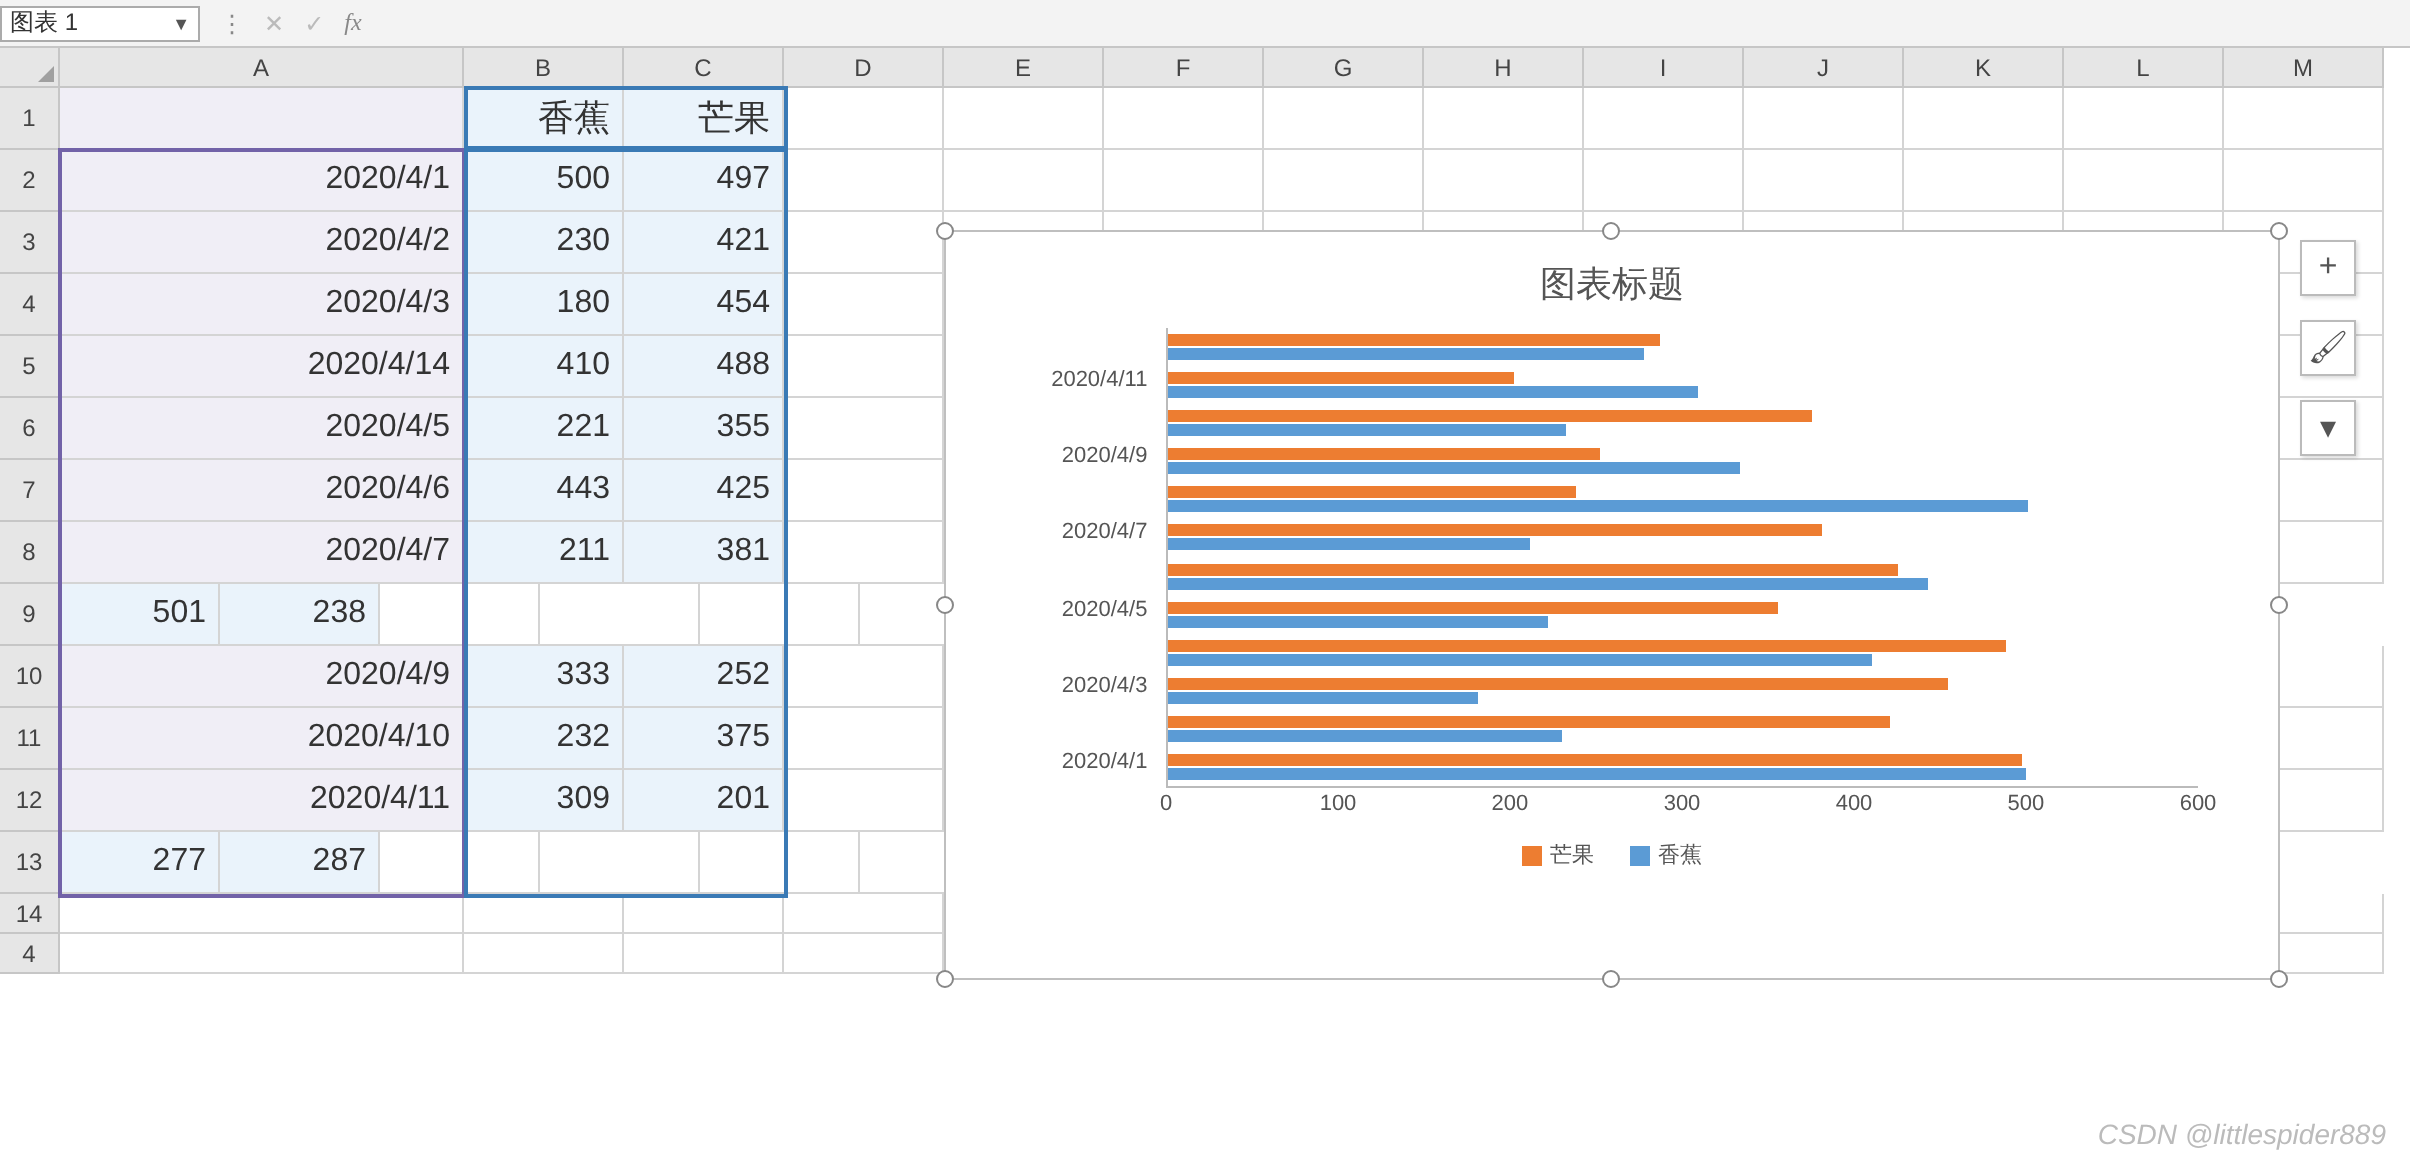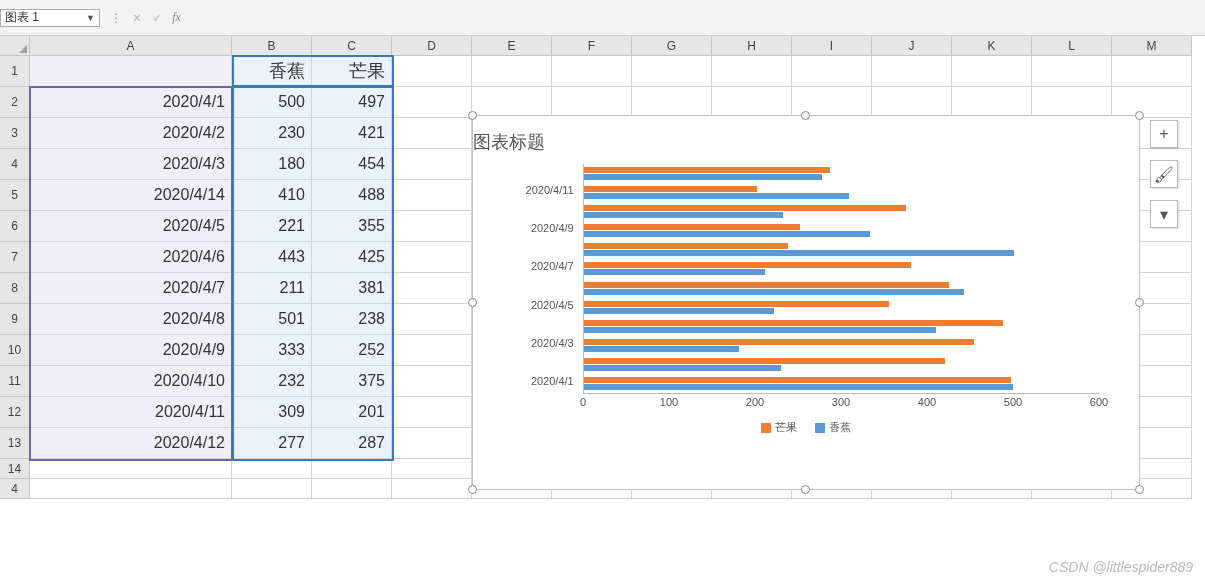--- a/index.html
+++ b/index.html
@@ -10,21 +10,21 @@
     background: #fff;
     color: #333;
     width: 1205px;
     height: 581px;
     overflow: hidden;
     position: relative;
   }
   .namebox-row {
     display: flex;
     align-items: center;
-    height: 36px;
+    height: 24px;
     border-bottom: 1px solid #c6c6c6;
     background: #f3f3f3;
   }
   .namebox {
     width: 100px;
     height: 18px;
     border: 1px solid #ababab;
     background: #fff;
     padding: 0 4px;
     display: flex;
@@ -131,20 +131,21 @@
     border: 1px solid #bfbfbf;
   }
   .handle {
     position: absolute;
     width: 9px; height: 9px;
     background: #fff;
     border: 1px solid #888;
     border-radius: 50%;
   }
   .chart-title {
+    text-align: center;
     font-size: 18px;
     color: #555;
     padding: 14px 0 4px 0;
   }
   .plot {
     position: relative;
     margin: 6px 40px 0 110px;
     height: 230px;
     border-left: 1px solid #bbb;
     border-bottom: 1px solid #bbb;
@@ -379,21 +380,20 @@
         <div class="cell "></div>
         <div class="cell "></div>
         <div class="cell "></div>
         <div class="cell "></div>
         <div class="cell "></div>
         <div class="cell "></div>
         <div class="cell "></div>
       </div>
       <div class="row">
         <div class="rh">9</div>
-        <div class="cell colA sel-a">2020/4/8</div>
         <div class="cell sel-b">501</div>
         <div class="cell sel-b">238</div>
         <div class="cell "></div>
         <div class="cell "></div>
         <div class="cell "></div>
         <div class="cell "></div>
         <div class="cell "></div>
         <div class="cell "></div>
         <div class="cell "></div>
         <div class="cell "></div>
@@ -443,21 +443,20 @@
         <div class="cell "></div>
         <div class="cell "></div>
         <div class="cell "></div>
         <div class="cell "></div>
         <div class="cell "></div>
         <div class="cell "></div>
         <div class="cell "></div>
       </div>
       <div class="row">
         <div class="rh">13</div>
-        <div class="cell colA sel-a">2020/4/12</div>
         <div class="cell sel-b">277</div>
         <div class="cell sel-b">287</div>
         <div class="cell "></div>
         <div class="cell "></div>
         <div class="cell "></div>
         <div class="cell "></div>
         <div class="cell "></div>
         <div class="cell "></div>
         <div class="cell "></div>
         <div class="cell "></div>

